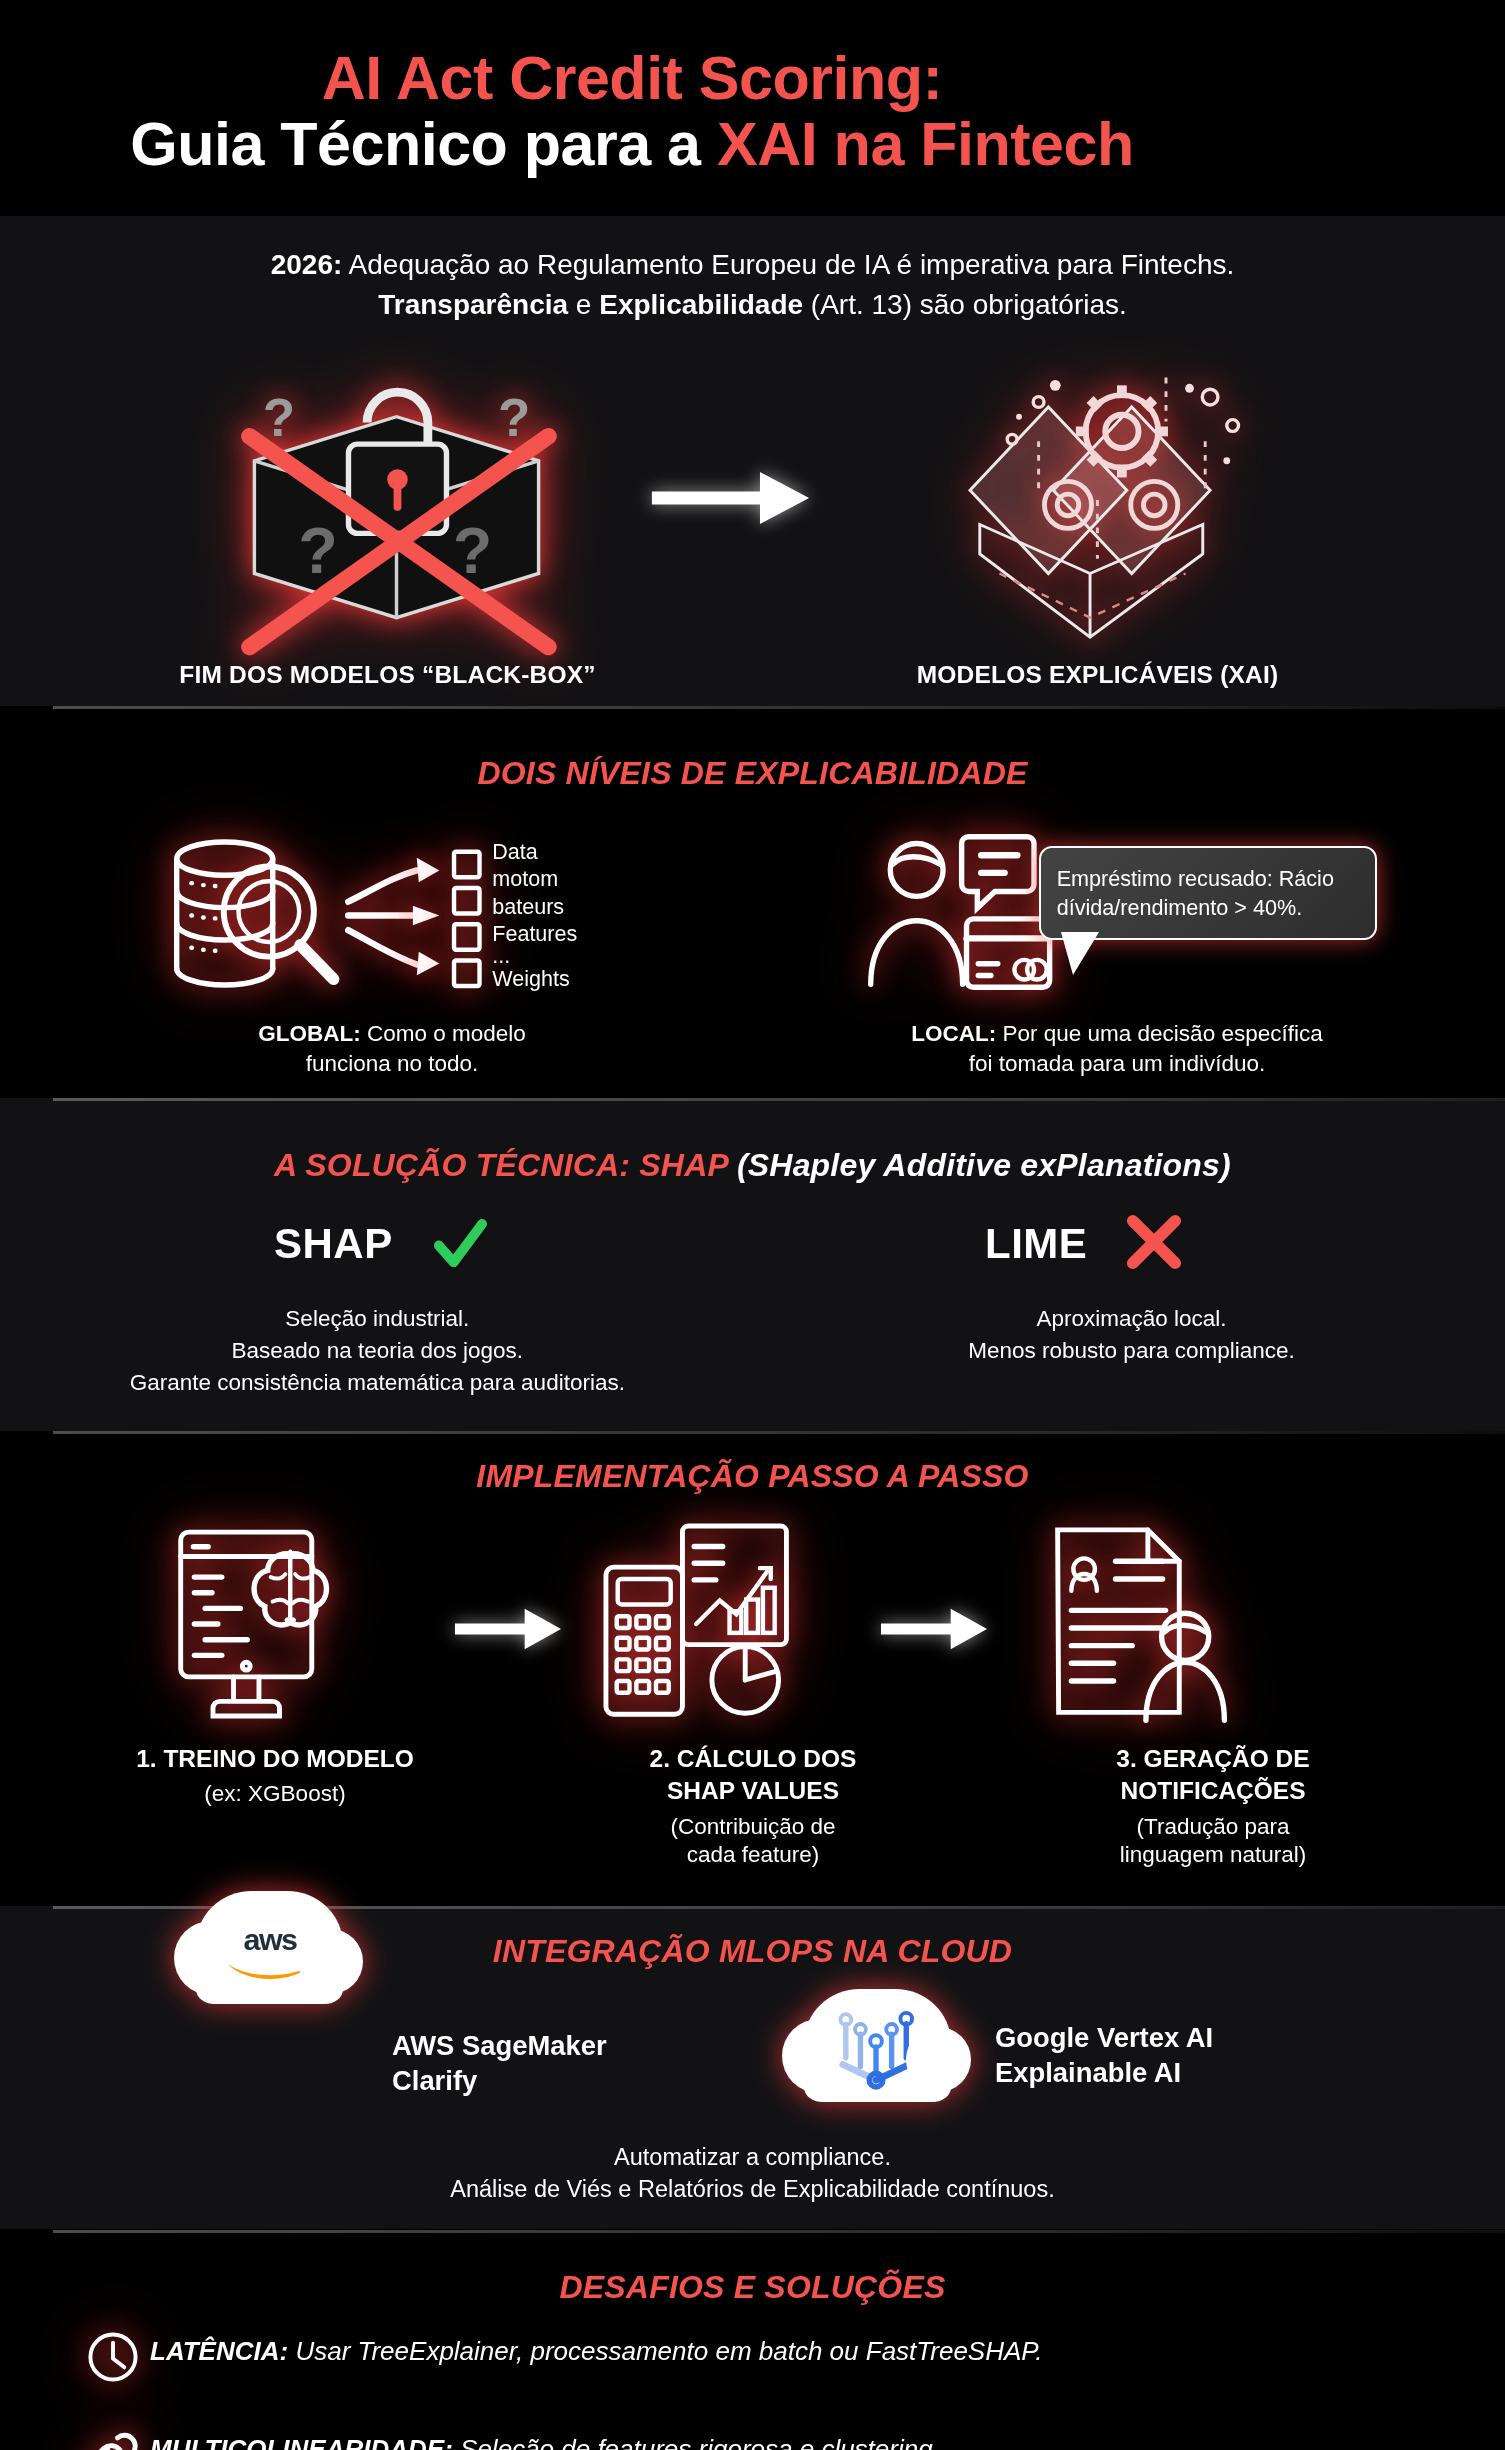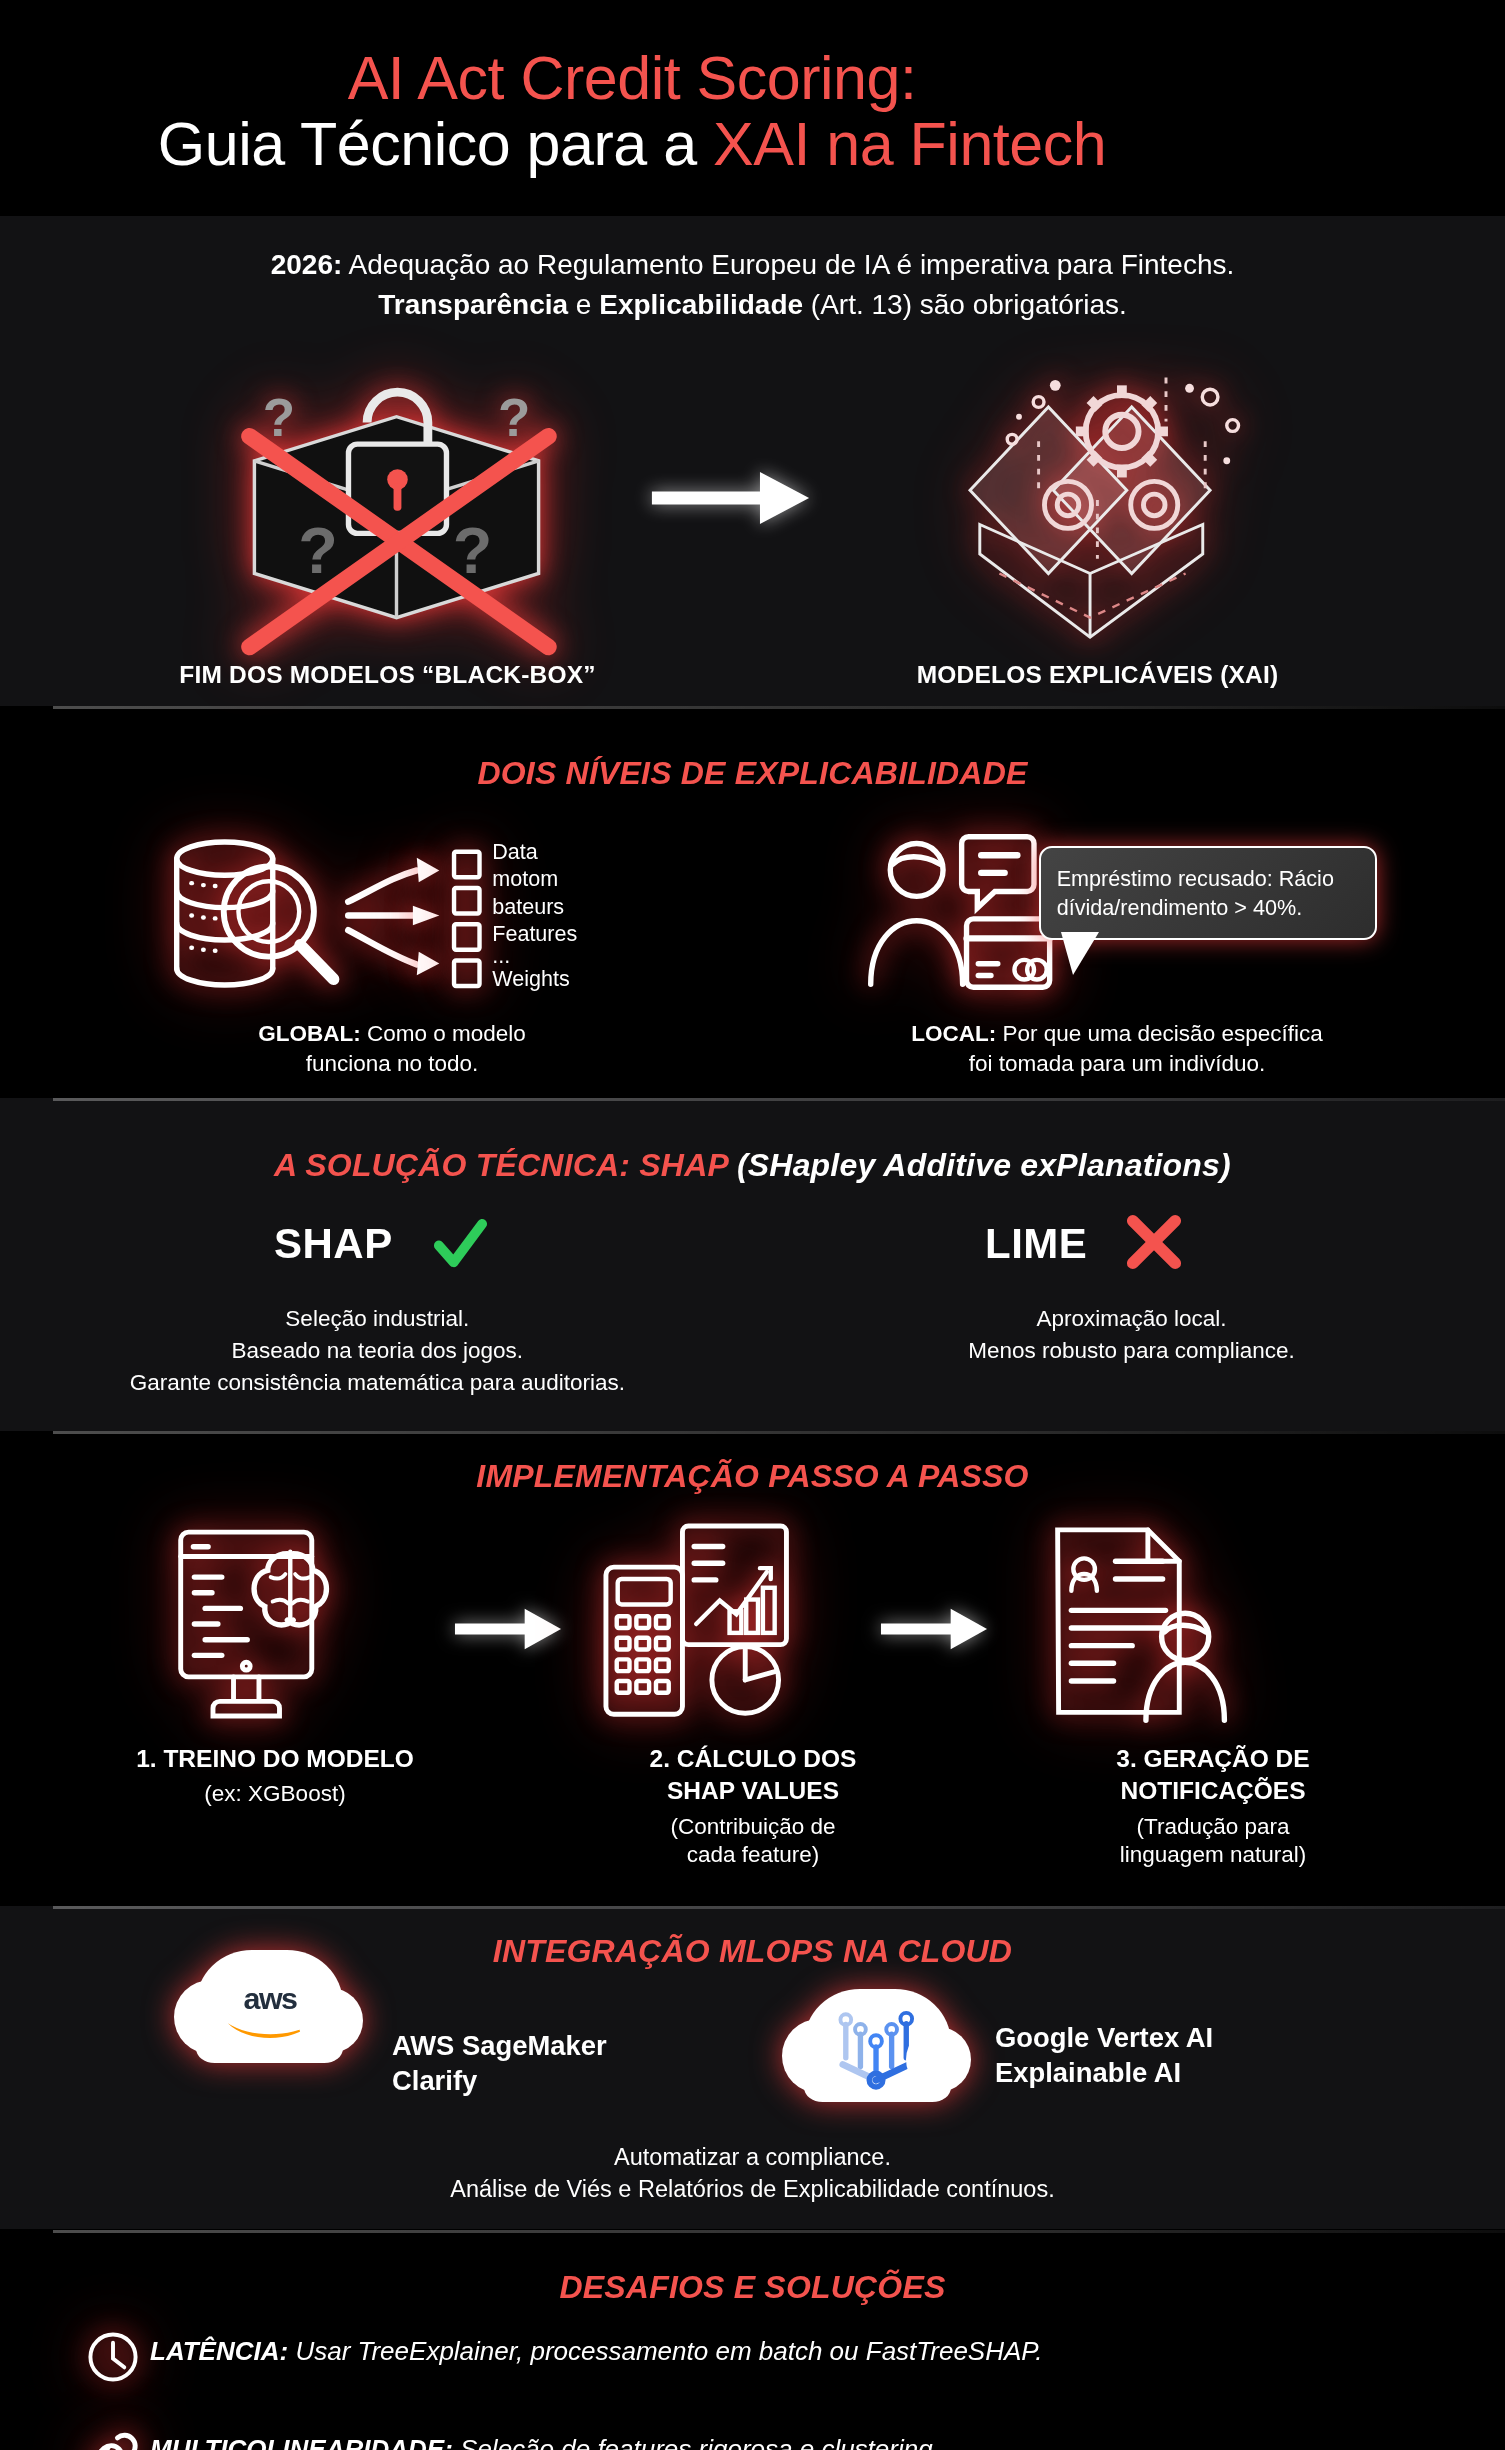--- a/index.html
+++ b/index.html
@@ -30,21 +30,21 @@
   }
 
   
   .red    { color: #f4534e; }
   .white  { color: #ffffff; }
   .ctr    { text-align: center; width: 100%; }
 
   .title-line {
     position: absolute; left: 0; width: 1264px;
     text-align: center;
-    font-weight: normal;
+    font-weight: bold;
     letter-spacing: -0.5px;
   }
 
   
   #title1 { top: 43px;  font-size: 61px; color: #f4534e; }
   #title2 { top: 109px; font-size: 61px; color: #ffffff; }
 
   #subtitle {
     position: absolute; left: 0; width: 1505px;
     top: 245px; text-align: center;
@@ -490,21 +490,21 @@
   <div class="step-sub" style="left:552px; top:1813px;">(Contribuição de</div>
   <div class="step-sub" style="left:552px; top:1841px;">cada feature)</div>
 
   <div class="step-cap" style="left:1012px; top:1744px;">3. GERAÇÃO DE</div>
   <div class="step-cap" style="left:1012px; top:1776px;">NOTIFICAÇÕES</div>
   <div class="step-sub" style="left:1012px; top:1813px;">(Tradução para</div>
   <div class="step-sub" style="left:1012px; top:1841px;">linguagem natural)</div>
 
   <div class="sec-head" style="top:1933px;">INTEGRAÇÃO MLOPS NA CLOUD</div>
 
-  <div class="cloud-shape" style="left:196px; top:1950px;">
+  <div class="cloud-shape" style="left:196px; top:1891px;">
     <svg style="position:absolute; left:22.5px; top:28px;" width="102" height="64" viewBox="0 0 208 130">
       <text x="104" y="62" text-anchor="middle" font-family="Liberation Sans, sans-serif" font-size="62" font-weight="bold" fill="#232f3e" letter-spacing="-3">aws</text>
       <path d="M18 92 C62 122 148 122 190 92 C150 132 58 132 18 92 Z" fill="#ff9900"></path>
       <path d="M186 86 c10 -4 18 -2 16 4 c-2 6 -10 12 -16 14 c6 -8 8 -14 0 -18 Z" fill="#ff9900"></path>
     </svg>
   </div>
   <div class="cloud-label" style="left:392px; top:2020px;margin-top:8px;">
     <div>AWS SageMaker</div>
     <div>Clarify</div>
   </div>

